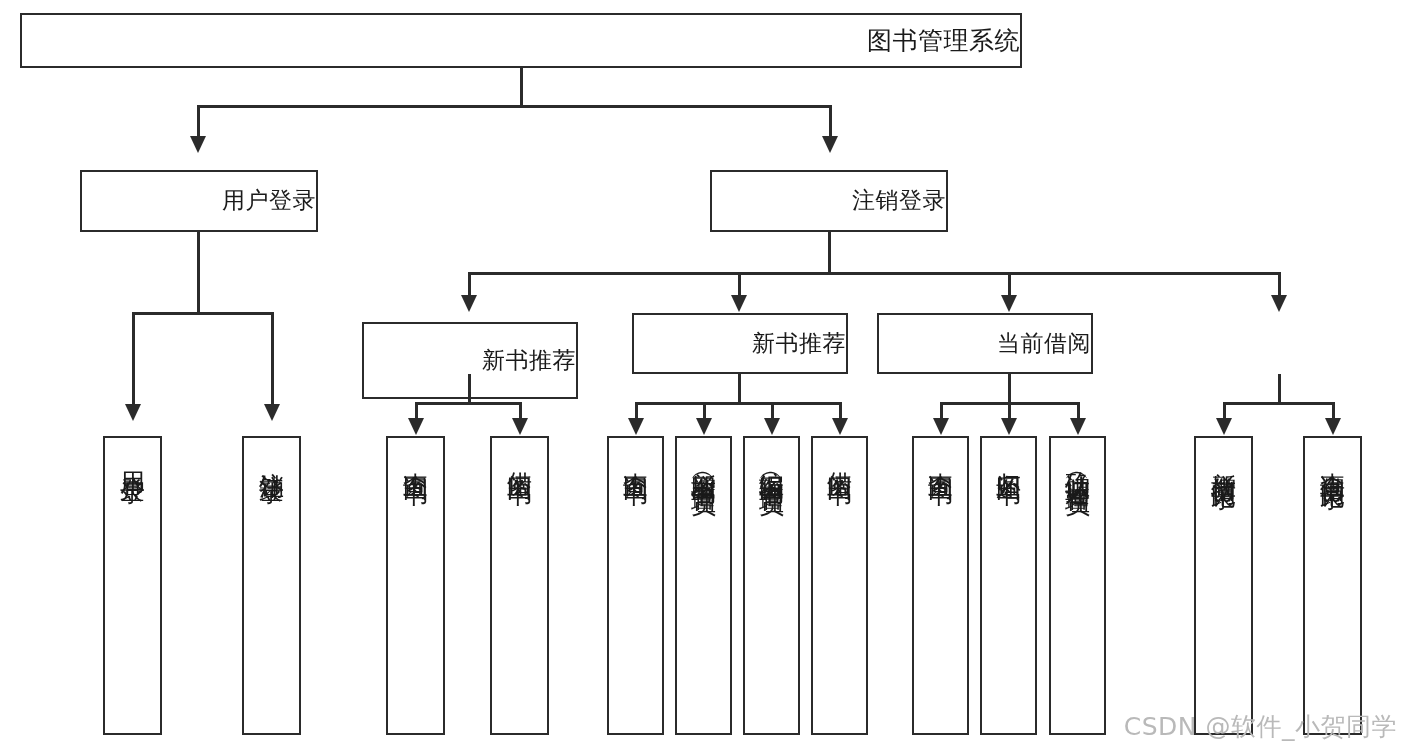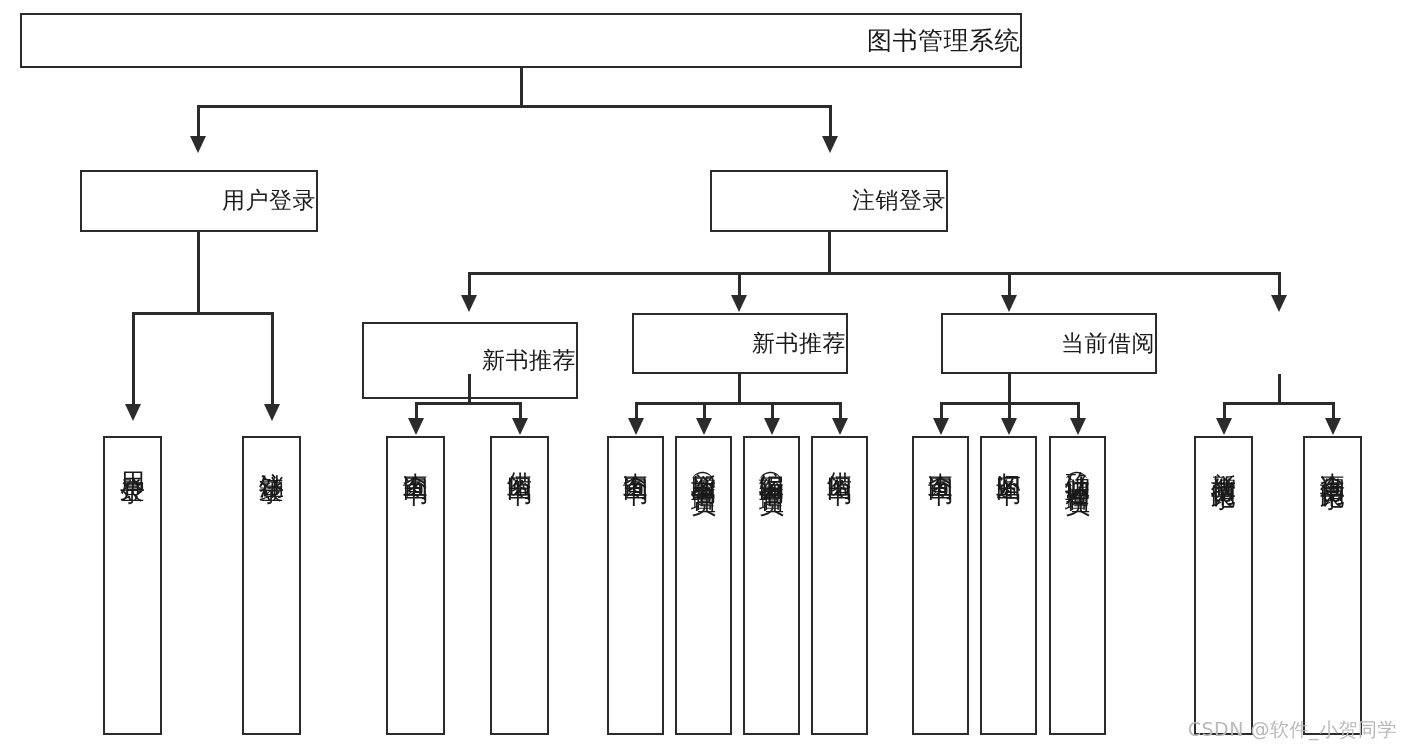--- a/index.html
+++ b/index.html
@@ -69,21 +69,21 @@
     border-left:8px solid transparent;
     border-right:8px solid transparent;
     border-top:17px solid #2b2b2b;
   }
 
   
   #watermark{
     position:absolute;
     right:8px;
     bottom:4px;
-    font-size:19px;
+    font-size:25px;
     color:#b9b9b9;
     white-space:nowrap;
     letter-spacing:0.5px;
     pointer-events:none;
   }
 </style>
 </head>
 <body>
 
 <div id="canvas">
@@ -131,21 +131,21 @@
 
   <div class="vline" style="left:1278px;top:272px;height:26px;"></div>
   <div class="arrow" style="left:1271px;top:295px;"></div>
 
   <div class="node lvl3" style="left:362px;top:322px;width:216px;height:77px;">
     <span class="label">新书推荐</span>
   </div>
   <div class="node lvl3" style="left:632px;top:313px;width:216px;height:61px;">
     <span class="label">新书推荐</span>
   </div>
-  <div class="node lvl3" style="left:941px;top:313px;width:216px;height:61px;">
+  <div class="node lvl3" style="left:877px;top:313px;width:216px;height:61px;">
     <span class="label">当前借阅</span>
   </div>
 
   <div class="vline" style="left:468px;top:374px;height:30px;"></div>
   <div class="hline" style="left:416px;top:402px;width:105px;height:2.5px;"></div>
   <div class="vline" style="left:415px;top:402px;height:23px;"></div>
   <div class="arrow" style="left:408px;top:418px;"></div>
   <div class="vline" style="left:519px;top:402px;height:23px;"></div>
   <div class="arrow" style="left:512px;top:418px;"></div>
 

